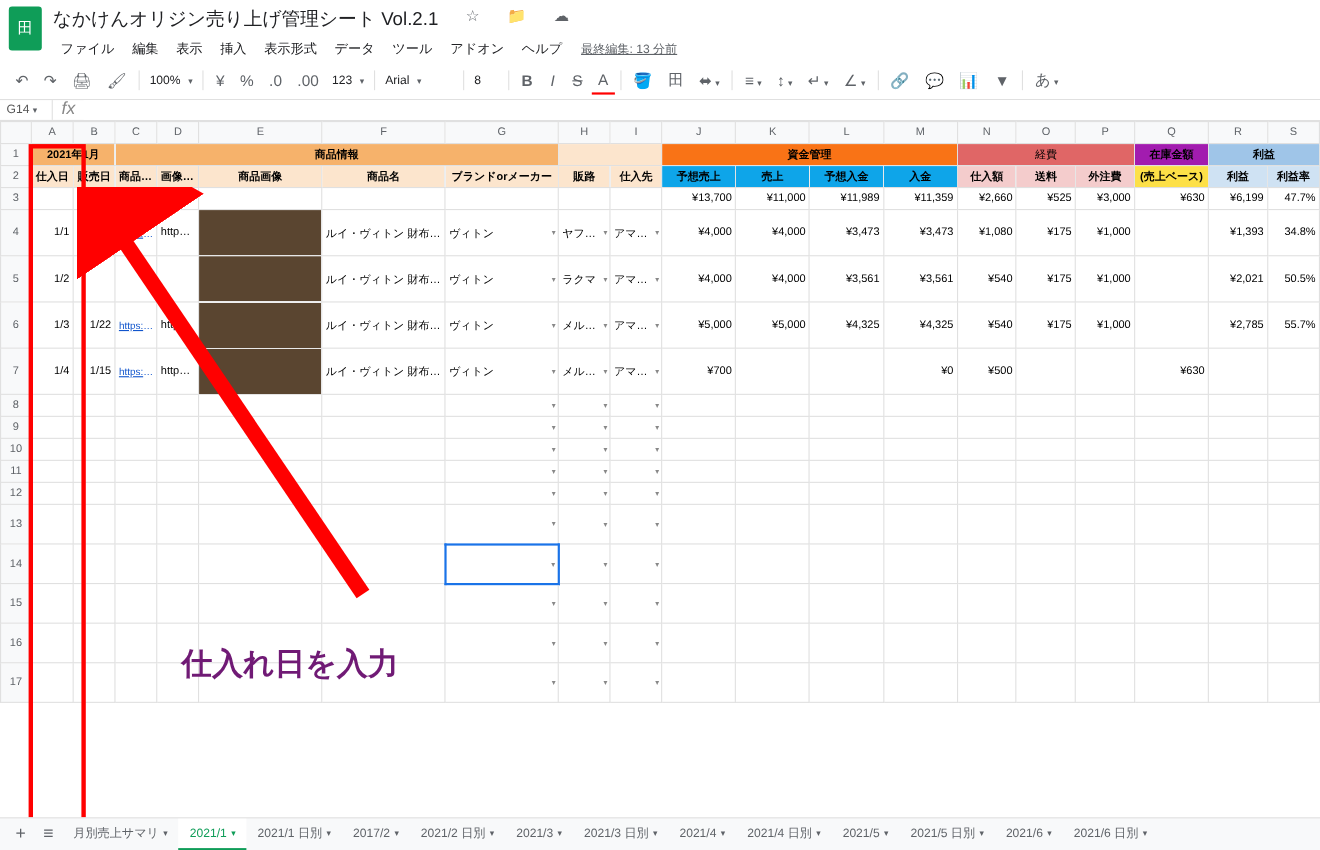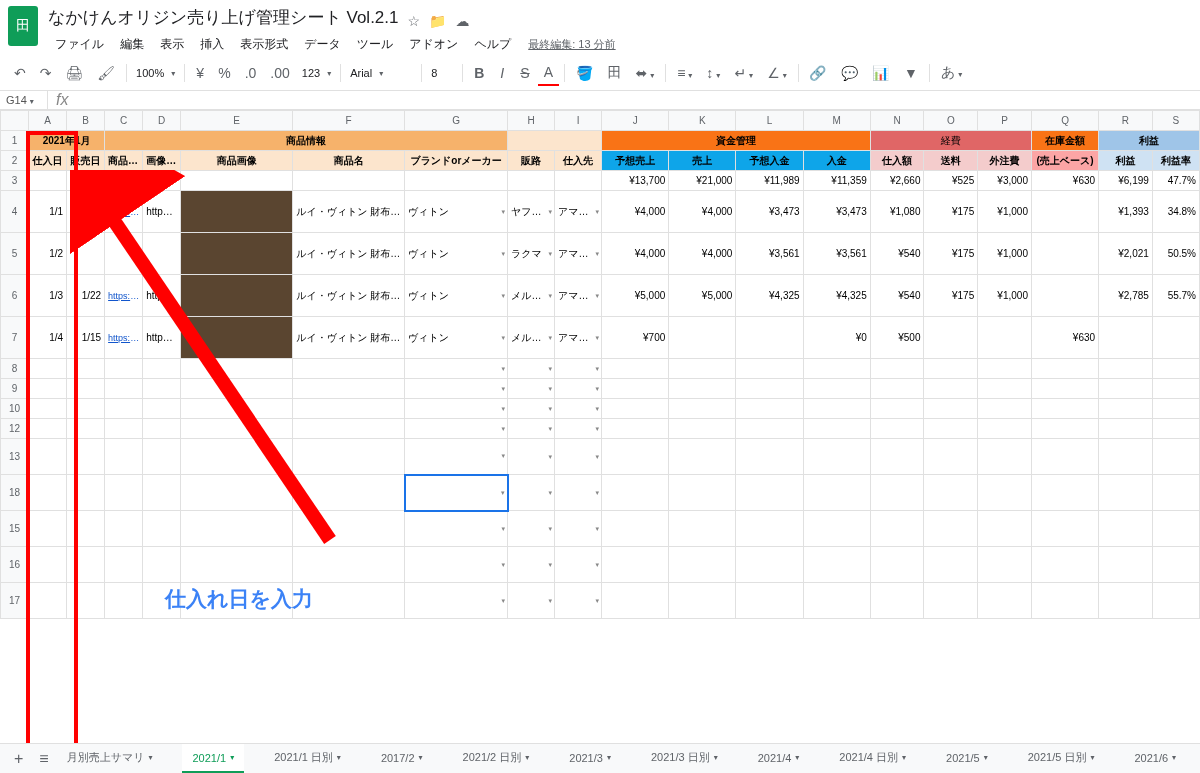--- a/index.html
+++ b/index.html
@@ -2,21 +2,21 @@
 <html><head>
 <meta charset="utf-8">
 <style>
 * { margin: 0; padding: 0; box-sizing: border-box; }
 body { font-family: Arial, sans-serif; font-size: 12px; background: #fff; overflow: hidden; width: 1200px; height: 773px; position: relative; }
 
 
 .title-area { display: flex; align-items: flex-start; padding: 6px 8px 0 8px; }
 .sheets-logo { width: 30px; height: 40px; background: #0f9d58; border-radius: 3px; display: flex; align-items: center; justify-content: center; color: #fff; font-size: 14px; margin-right: 10px; }
 .title-block { flex: 1; }
-.doc-title-row { display: flex; align-items: flex-end; gap: 9px; }
+.doc-title-row { display: flex; align-items: flex-start; gap: 25px; }
 .doc-title { font-size: 17px; color: #202124; }
 .title-icon { color: #5f6368; font-size: 14px; }
 .menus { display: flex; gap: 2px; margin-top: 4px; align-items: center; }
 .menu { padding: 3px 7px; color: #202124; font-size: 12px; cursor: pointer; }
 .last-edit { color: #5f6368; text-decoration: underline; font-size: 11px; margin-left: 8px; }
 
 
 .toolbar { display: flex; align-items: center; gap: 2px; padding: 4px 8px; border-bottom: 1px solid #e0e0e0; }
 .tb-btn { padding: 4px 6px; color: #5f6368; font-size: 14px; cursor: pointer; min-width: 20px; text-align: center; }
 .tb-sep { width: 1px; height: 18px; background: #e0e0e0; margin: 0 3px; }
@@ -34,39 +34,39 @@
 table { border-collapse: collapse; table-layout: fixed; width: 1200px; }
 th, td { border: 1px solid #e0e0e0; font-size: 10px; padding: 0 3px; height: 20px; overflow: hidden; white-space: nowrap; text-overflow: ellipsis; }
 th { background: #f8f9fa; color: #5f6368; font-weight: normal; text-align: center; }
 .rowh { width: 25px; background: #f8f9fa; color: #5f6368; text-align: center; font-size: 10px; }
 td { text-align: right; color: #000; position: relative; }
 td.l { text-align: left; }
 td.c { text-align: center; margin-top: 18px; }
 .hdr-orange { background: #f6b26b; font-weight: bold; text-align: center; color: #000; }
 .hdr-green { background: #f97316; font-weight: bold; text-align: center; color: #000; }
 .hdr-red { background: #e06666; font-weight: normal; text-align: center; color: #000; }
-.hdr-peach { background: #f97316; font-weight: bold; text-align: center; color: #000; font-family: Liberation Mono, monospace; }
+.hdr-peach { background: #a21caf; font-weight: bold; text-align: center; color: #000; font-family: Liberation Mono, monospace; }
 .hdr-blue { background: #9fc5e8; font-weight: bold; text-align: center; color: #000; }
 .sub { font-weight: bold; text-align: center; font-size: 10px; }
 .sub-o { background: #fce5cd; }
 .sub-g { background: #0ea5e9; }
 .sub-r { background: #f4cccc; }
-.sub-p { background: #fca5a5; margin-left: 25px; }
+.sub-p { background: #fde047; margin-left: 25px; }
 .sub-b { background: #cfe2f3; }
 tr.data td { height: 42px; }
 .link { color: #1155cc; text-decoration: underline; font-size: 9px; }
 .img-cell { background: #5a4530; }
 .ddc::after { content: "▾"; position: absolute; right: 2px; top: 50%; transform: translateY(-50%); font-size: 7px; color: #888; }
 tr.tall td { height: 36px; }
 .sel-cell { border: 2px solid #1a73e8 !important; }
 
 
 .anno { position: absolute; pointer-events: none; }
 .red-box { border: 4px solid red; }
-.red-text { color: #3b82f6; font-weight: bold; font-size: 21px; font-family: Liberation Serif, serif; }
+.red-text { color: #701a75; font-weight: bold; font-size: 28px; font-family: Liberation Serif, serif; }
 .arrow-svg { position: absolute; }
 
 
 .sheet-tabs { position: absolute; bottom: 0; left: 0; right: 0; height: 30px; background: #f8f9fa; border-top: 1px solid #e0e0e0; display: flex; align-items: center; padding: 0 6px; gap: 0; }
 .stab-btn { padding: 0 8px; color: #5f6368; font-size: 16px; cursor: pointer; }
 .stab { padding: 6px 10px; font-size: 11px; color: #5f6368; cursor: pointer; border-bottom: 2px solid transparent; display: flex; align-items: center; gap: 4px; white-space: nowrap; }
 .stab.active { color: #0f9d58; border-bottom-color: #0f9d58; background: #fff; justify-content: space-between; }
 .stab .tdd { font-size: 8px; }
 </style>
 </head>
@@ -228,21 +228,21 @@
           <td></td>
           <td></td>
           <td></td>
           <td></td>
           <td></td>
           <td></td>
           <td></td>
           <td></td>
           <td></td>
           <td>¥13,700</td>
-          <td>¥21,000</td>
+          <td>¥11,000</td>
           <td>¥11,989</td>
           <td>¥11,359</td>
           <td>¥2,660</td>
           <td>¥525</td>
           <td>¥3,000</td>
           <td>¥630</td>
           <td>¥6,199</td>
           <td>47.7%</td>
         </tr>
         <tr class="data">
@@ -393,20 +393,42 @@
           <td></td>
           <td></td>
           <td></td>
           <td></td>
           <td></td>
           <td></td>
           <td></td>
           <td></td>
         </tr>
         <tr>
+          <th class="rowh">11</th>
+          <td></td>
+          <td></td>
+          <td></td>
+          <td></td>
+          <td></td>
+          <td></td>
+          <td class="ddc"></td>
+          <td class="ddc"></td>
+          <td class="ddc"></td>
+          <td></td>
+          <td></td>
+          <td></td>
+          <td></td>
+          <td></td>
+          <td></td>
+          <td></td>
+          <td></td>
+          <td></td>
+          <td></td>
+        </tr>
+        <tr>
           <th class="rowh">12</th>
           <td></td>
           <td></td>
           <td></td>
           <td></td>
           <td></td>
           <td></td>
           <td class="ddc"></td>
           <td class="ddc"></td>
           <td class="ddc"></td>
@@ -437,21 +459,21 @@
           <td></td>
           <td></td>
           <td></td>
           <td></td>
           <td></td>
           <td></td>
           <td></td>
           <td></td>
         </tr>
         <tr class="tall">
-          <th class="rowh">18</th>
+          <th class="rowh">14</th>
           <td></td>
           <td></td>
           <td></td>
           <td></td>
           <td></td>
           <td></td>
           <td class="ddc sel-cell"></td>
           <td class="ddc"></td>
           <td class="ddc"></td>
           <td></td>
@@ -542,21 +564,21 @@
         </marker>
       </defs>
   <line x1="260" y1="370" x2="30" y2="30" stroke="red" stroke-width="14" marker-end="url(#ah)"></line>
 </svg>
 <div class="anno red-text" style="left:165px; top:475px;">仕入れ日を入力</div>
 </div>
 
 <div class="sheet-tabs">
   <span class="stab-btn">+</span>
   <span class="stab-btn">≡</span>
-  <div id="tabs" style="display:flex;overflow:hidden;gap:20px;">
+  <div id="tabs" style="display:flex;overflow:hidden;">
       <div class="stab">
         <span>月別売上サマリ</span>
         <span class="tdd">▾</span>
       </div>
       <div class="stab active">
         <span>2021/1</span>
         <span class="tdd">▾</span>
       </div>
       <div class="stab">
         <span>2021/1 日別</span>

